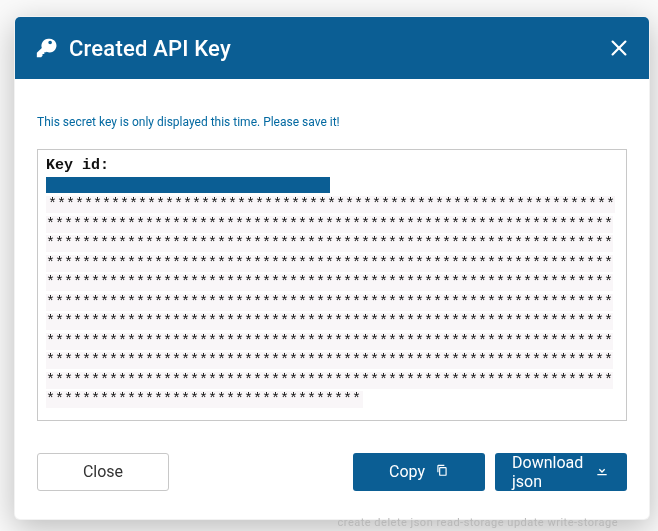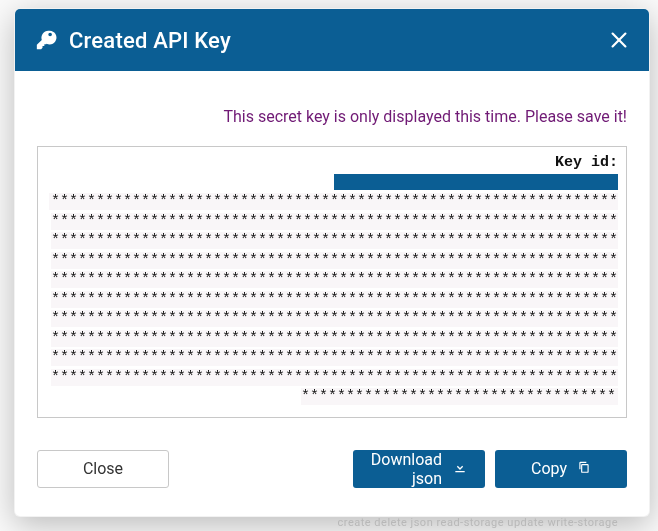--- a/index.html
+++ b/index.html
@@ -12,28 +12,27 @@
     overflow: hidden;
   }
   .backdrop {
     position: absolute;
     left: 0; top: 0; width: 658px; height: 531px;
     background: #fafafa;
   }
   .modal {
     position: absolute;
     left: 14px;
-    top: 8px;
+    top: 16px;
     width: 636px;
     background: #fff;
     border-radius: 6px;
     box-shadow: 0 8px 32px rgba(0,0,0,0.25);
     overflow: hidden;
     border: 1px solid rgba(0,0,0,0.05);
-    text-align: right;
   }
   .modal-header {
     background: #0b5e94;
     color: #fff;
     height: 62px;
     display: flex;
     align-items: center;
     padding: 0 20px;
     position: relative;
   }
@@ -61,22 +60,22 @@
     align-items: center;
     justify-content: center;
     cursor: pointer;
     border-radius: 4px;
   }
   .modal-header .close-btn svg { display:block; }
   .modal-body {
     padding: 36px 22px 14px 22px;
   }
   .warning {
-    font-size: 16px;
-    color: #701a75;
+    font-size: 12px;
+    color: #0369a1;
     margin-bottom: 12px;
   }
   .keybox {
     border: 1px solid #c8c8c8;
     padding: 6px 8px 10px 8px;
     font-family: "Courier New", Courier, monospace;
     font-size: 15px;
     line-height: 1.28;
     color: #111;
     word-wrap: break-word;
@@ -189,33 +188,33 @@
       <span class="apikey-val">*****************************************************************************************************************************************************************************************************************************************************************************************************************************************************************************************************************************************************************************************************************************************************************************************************************************************************************************************</span>
     </div>
   </div>
 
   <div class="modal-footer">
     <div class="btn btn-close">
       <span>Close</span>
     </div>
     <div class="spacer"></div>
     <div class="btn btn-primary">
-      <span>Download json</span>
-      <span>
-        <svg viewBox="0 0 24 24" width="16" height="16" fill="#fff">
-          <path d="M12 3v10.6l3.3-3.3 1.4 1.4L12 16.4l-4.7-4.7 1.4-1.4L12 13.6V3h0zM5 18h14v2H5v-2z"></path>
-        </svg>
-      </span>
-    </div>
-    <div class="btn btn-primary">
       <span>Copy</span>
       <span>
         <svg viewBox="0 0 24 24" width="14" height="14" fill="none" stroke="#fff" stroke-width="2">
           <rect x="8" y="8" width="11" height="13" rx="1"></rect>
           <path d="M5 16V5a1 1 0 0 1 1-1h10"></path>
         </svg>
       </span>
     </div>
+    <div class="btn btn-primary">
+      <span>Download json</span>
+      <span>
+        <svg viewBox="0 0 24 24" width="16" height="16" fill="#fff">
+          <path d="M12 3v10.6l3.3-3.3 1.4 1.4L12 16.4l-4.7-4.7 1.4-1.4L12 13.6V3h0zM5 18h14v2H5v-2z"></path>
+        </svg>
+      </span>
+    </div>
   </div>
 </div>
 
 <div class="bg-hint">create delete json read-storage update write-storage</div>
 <div class="bg-hint-left"></div>
 
 </body></html>

